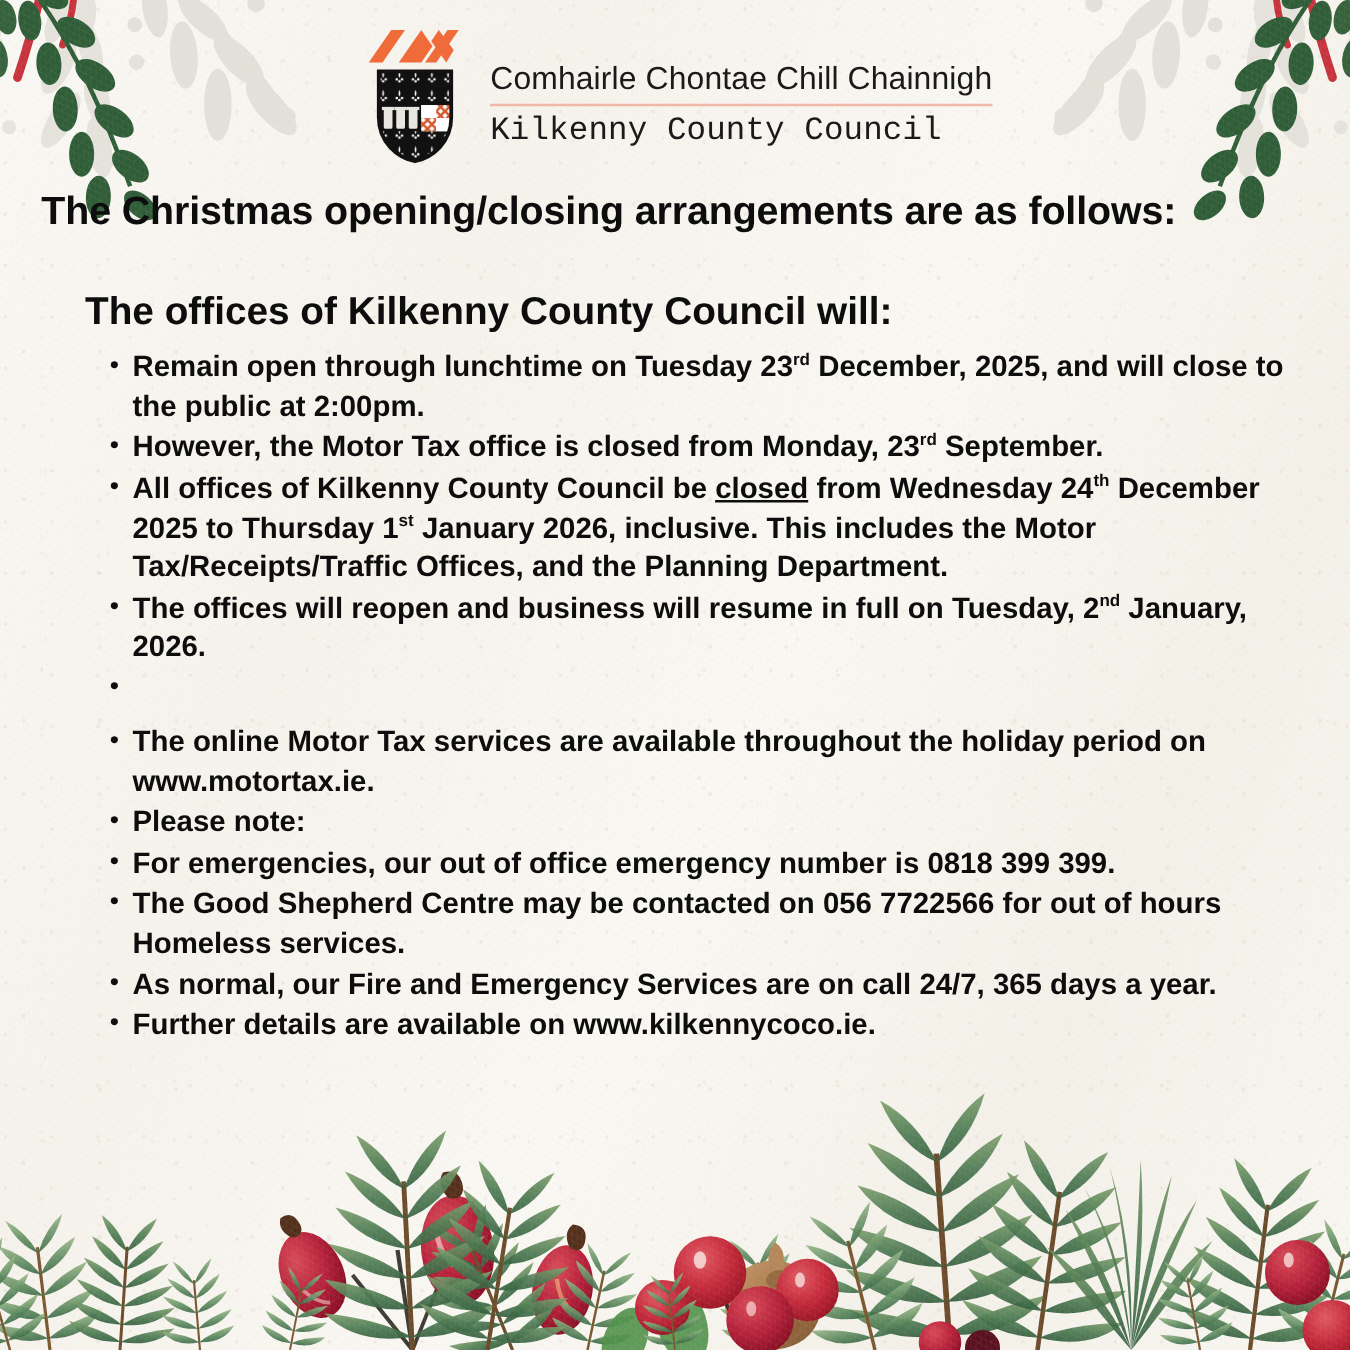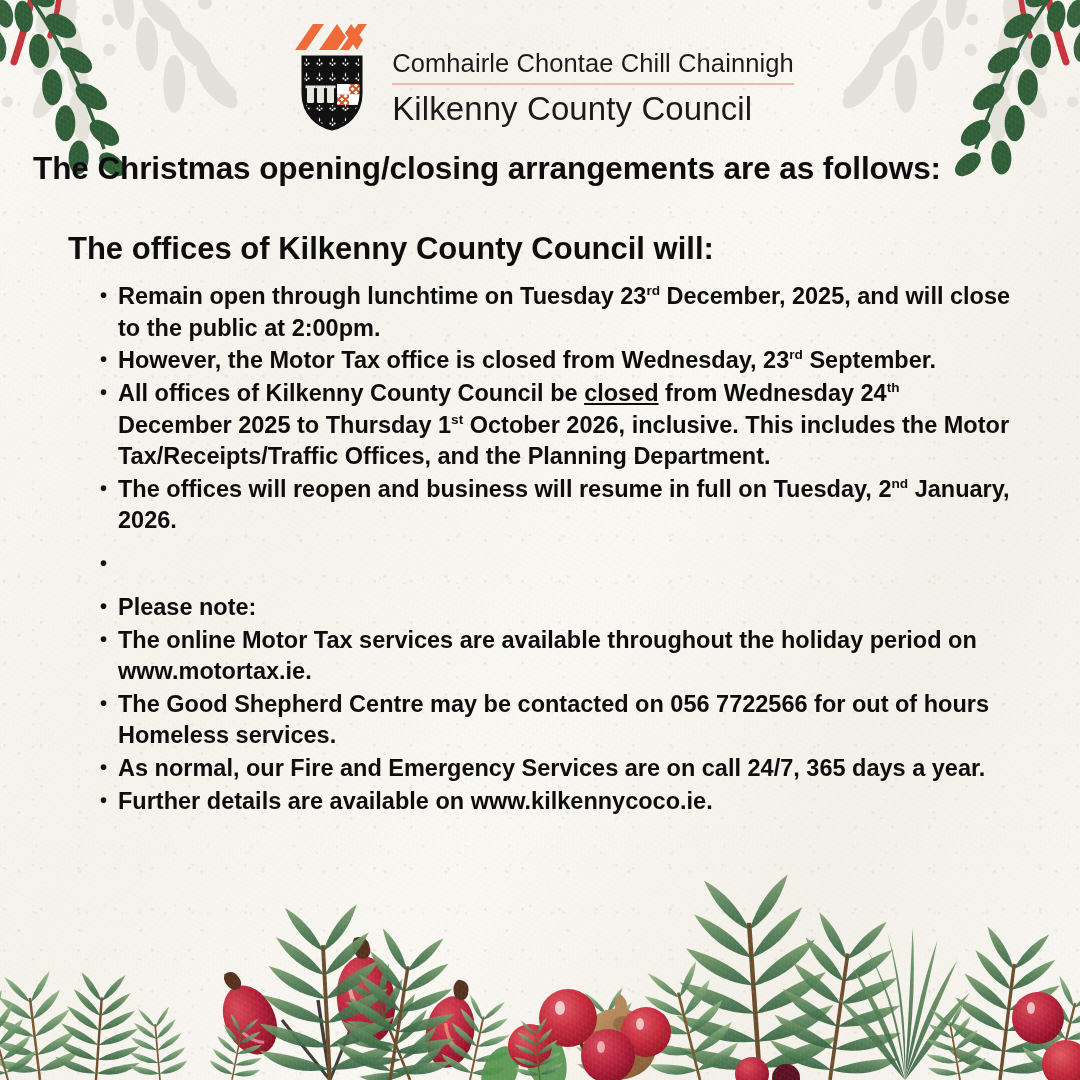--- a/index.html
+++ b/index.html
@@ -55,43 +55,43 @@
   #crest-icon{ display:block; }
   #council-names{ padding-top:26px; }
   .council-line-ga{
     font-size:25.5px; font-weight:400; color:#1a1a1a;
     letter-spacing:.1px; line-height:1.22; white-space:nowrap;
   }
   #name-divider{
     height:2px; background:#f0b8a8; margin:4px 0 4px 0; width:100%;
   }
   .council-line-en{
-    font-size:33px; font-weight:400; color:#1a1a1a;
-    letter-spacing:.1px; line-height:1.22; white-space:nowrap;
+    font-size:26px; font-weight:400; color:#1a1a1a;
+    letter-spacing:.1px; line-height:1.22; white-space:nowrap;font-family:Liberation Mono, monospace;
   }
 
   
   #headline{
     position:absolute; left:0; top:150px; width:954px;
     text-align:center;
     font-size:31.5px; font-weight:bold; color:#0d0d0d;
     letter-spacing:-.1px;
     padding-left:20px;
   }
 
   
   #body-content{
     position:absolute; left:62px; top:228px; width:968px;
     color:#0d0d0d;
   }
   #intro-line{
     font-size:31px; font-weight:bold; line-height:1.33;
     margin-bottom:9px; padding-left:6px;
   }
-  ul.bullets{ list-style:none; margin:12px; padding:0; }
+  ul.bullets{ list-style:none; margin:0; padding:0; }
   ul.bullets > li{
     position:relative;
     font-size:23.5px; font-weight:bold;
     line-height:1.345;
     padding-left:44px;
     margin-bottom:1px;
   }
   ul.bullets > li::before{
     content:"•";
     position:absolute; left:26px; top:-1px;
@@ -462,27 +462,28 @@
 
     </div>
   </div>
 
   <div id="headline">The Christmas opening/closing arrangements are as follows:</div>
 
   <div id="body-content">
     <div id="intro-line">The offices of Kilkenny County Council will:</div>
     <ul class="bullets" id="list-primary">
         <li><span>Remain open through lunchtime on Tuesday 23</span><sup>rd</sup><span> December, 2025, and will close to the public at 2:00pm.</span></li>
-        <li><span>However, the Motor Tax office is closed from Wednesday, 23</span><sup>rd</sup><span> September.</span></li>
-        <li><span>All offices of Kilkenny County Council be </span><u>closed</u><span> from Wednesday 24</span><sup>th</sup><span> December 2025 to Thursday 1</span><sup>st</sup><span> October 2026, inclusive. This includes the Motor Tax/Receipts/Traffic Offices, and the Planning Department.</span></li>
+        <li><span>However, the Motor Tax office is closed from Monday, 23</span><sup>rd</sup><span> September.</span></li>
+        <li><span>All offices of Kilkenny County Council be </span><u>closed</u><span> from Wednesday 24</span><sup>th</sup><span> December 2025 to Thursday 1</span><sup>st</sup><span> January 2026, inclusive. This includes the Motor Tax/Receipts/Traffic Offices, and the Planning Department.</span></li>
         <li><span>The offices will reopen and business will resume in full on Tuesday, 2</span><sup>nd</sup><span> January, 2026.</span></li>
       </ul>
     <ul class="bullets" id="list-notes">
         <li class="spacer-li"></li>
+        <li><span>The online Motor Tax services are available throughout the holiday period on www.motortax.ie.</span></li>
         <li><span>Please note:</span></li>
-        <li><span>The online Motor Tax services are available throughout the holiday period on www.motortax.ie.</span></li>
+        <li><span>For emergencies, our out of office emergency number is 0818 399 399.</span></li>
         <li><span>The Good Shepherd Centre may be contacted on 056 7722566 for out of hours Homeless services.</span></li>
         <li><span>As normal, our Fire and Emergency Services are on call 24/7, 365 days a year.</span></li>
         <li><span>Further details are available on www.kilkennycoco.ie.</span></li>
       </ul>
   </div>
 
 </div>
 
 </body></html>

